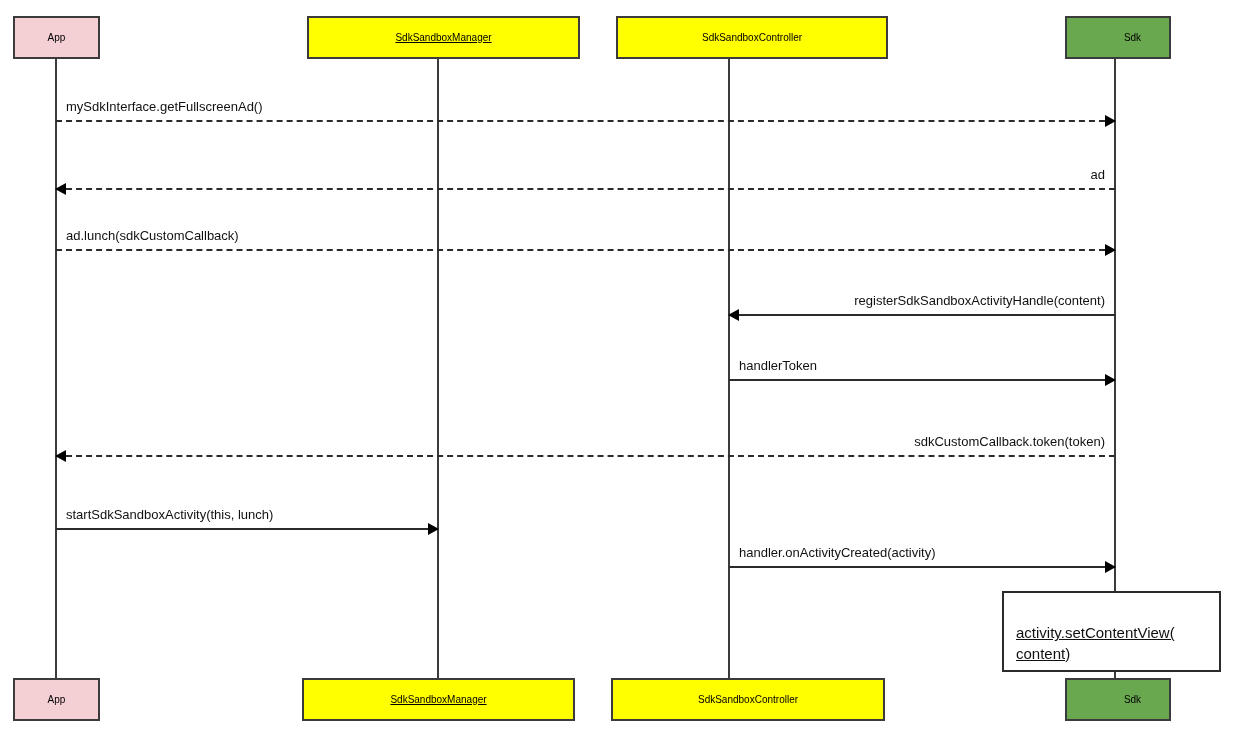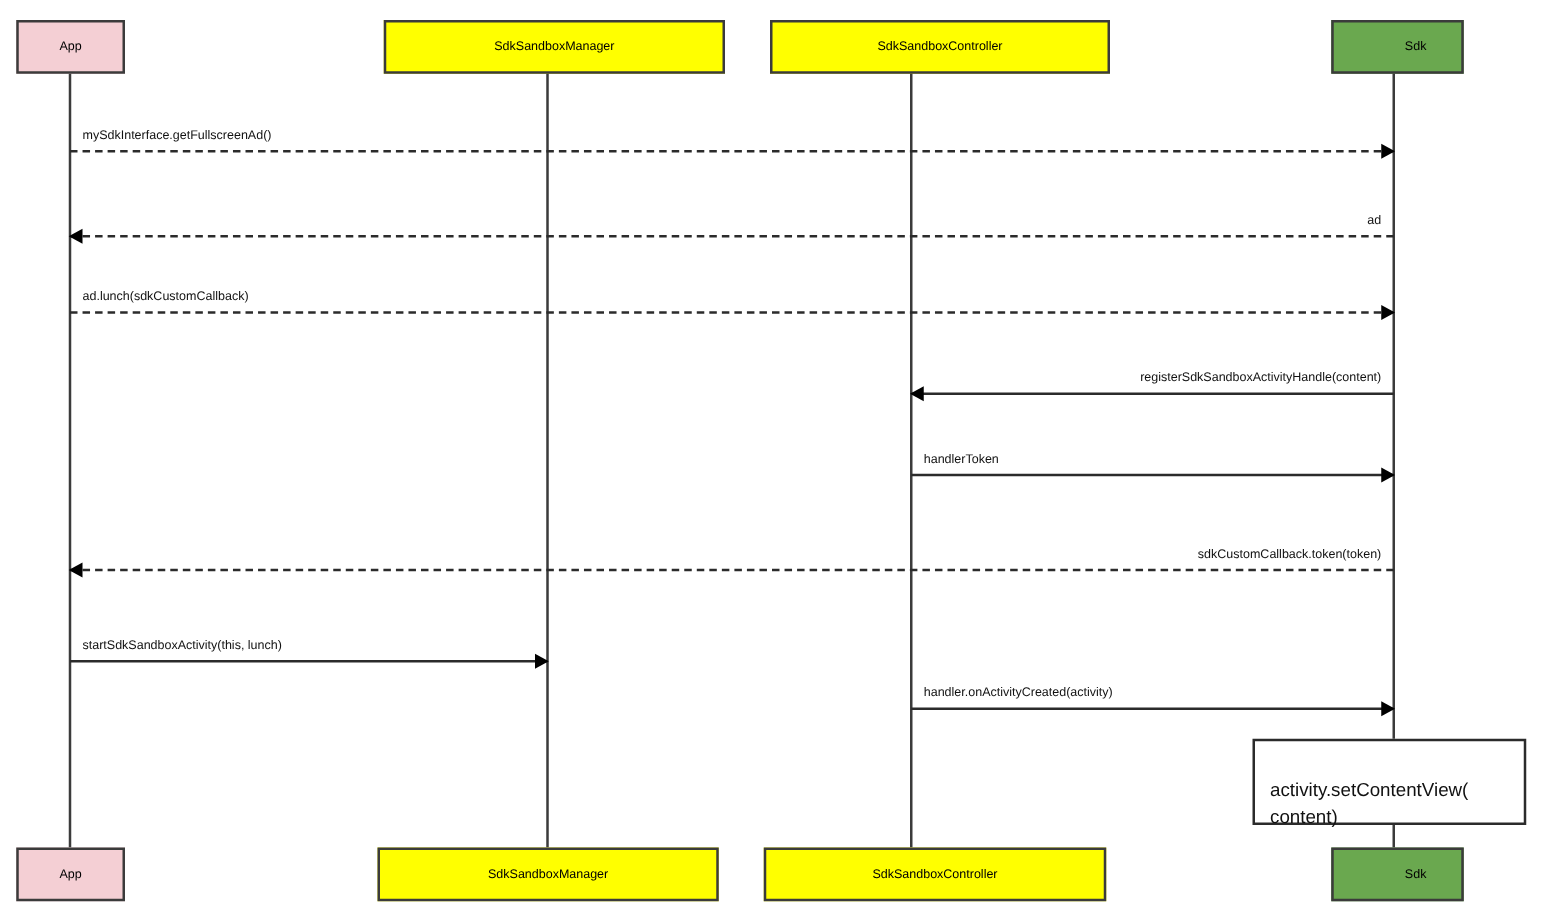--- a/index.html
+++ b/index.html
@@ -26,21 +26,21 @@
     display: flex;
     align-items: center;
     justify-content: center;
     font-size: 10px;
     color: #000000;
     line-height: 1;
     white-space: nowrap;
     z-index: 5;
   }
   .participant.app     { background: #f4cfd4; }
-  .participant.manager { background: #ffff00; }
+  .participant.manager { background: #ffff00; text-decoration: underline; }
   .participant.controller { background: #ffff00; margin-left: 16px; }
   .participant.sdk     { background: #6aa84f; padding-left: 29px; }
 
   
   .lifeline {
     position: absolute;
     width: 2px;
     background: #3b3b3b;
     z-index: 1;
   }
@@ -74,21 +74,21 @@
     right: -1px;
     border-left: 11px solid #000000;
   }
   .msg.to-left .head {
     left: -1px;
     border-right: 11px solid #000000;
   }
   .msg .label {
     position: absolute;
     bottom: 6px;
-    font-size: 10px;
+    font-size: 13px;
     color: #111111;
     white-space: nowrap;
     line-height: 1.1;
   }
   .msg .label.lbl-left  { left: 10px; }
   .msg .label.lbl-right { right: 10px; }
 
   
   .note {
     position: absolute;
@@ -170,21 +170,21 @@
     <span class="head"></span>
     <span class="label lbl-left">startSdkSandboxActivity(this, lunch)</span>
   </div>
 
   <div class="msg to-right" style="left:729px; top:566px; width:386px;">
     <span class="line"></span>
     <span class="head"></span>
     <span class="label lbl-left">handler.onActivityCreated(activity)</span>
   </div>
 
-  <div class="note" style="left:1002px; top:591px; width:219px; height:69px;">
+  <div class="note" style="left:1002px; top:591px; width:219px; height:81px;text-decoration:underline;">
     <span>activity.setContentView(
 content)</span>
   </div>
 
   <div class="participant app" style="left:13px; top:678px; width:87px; height:43px;">
     <span>App</span>
   </div>
 
   <div class="participant manager" style="left:302px; top:678px; width:273px; height:43px;">
     <span>SdkSandboxManager</span>

